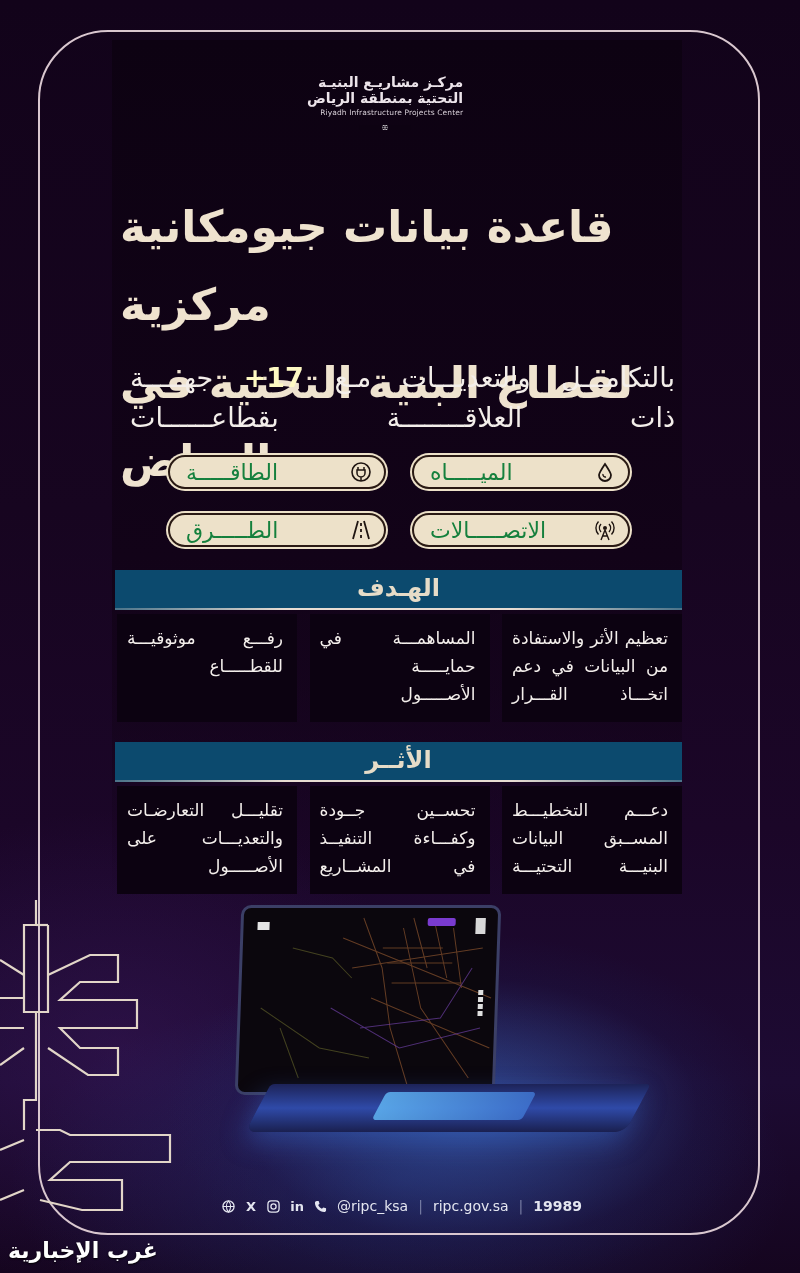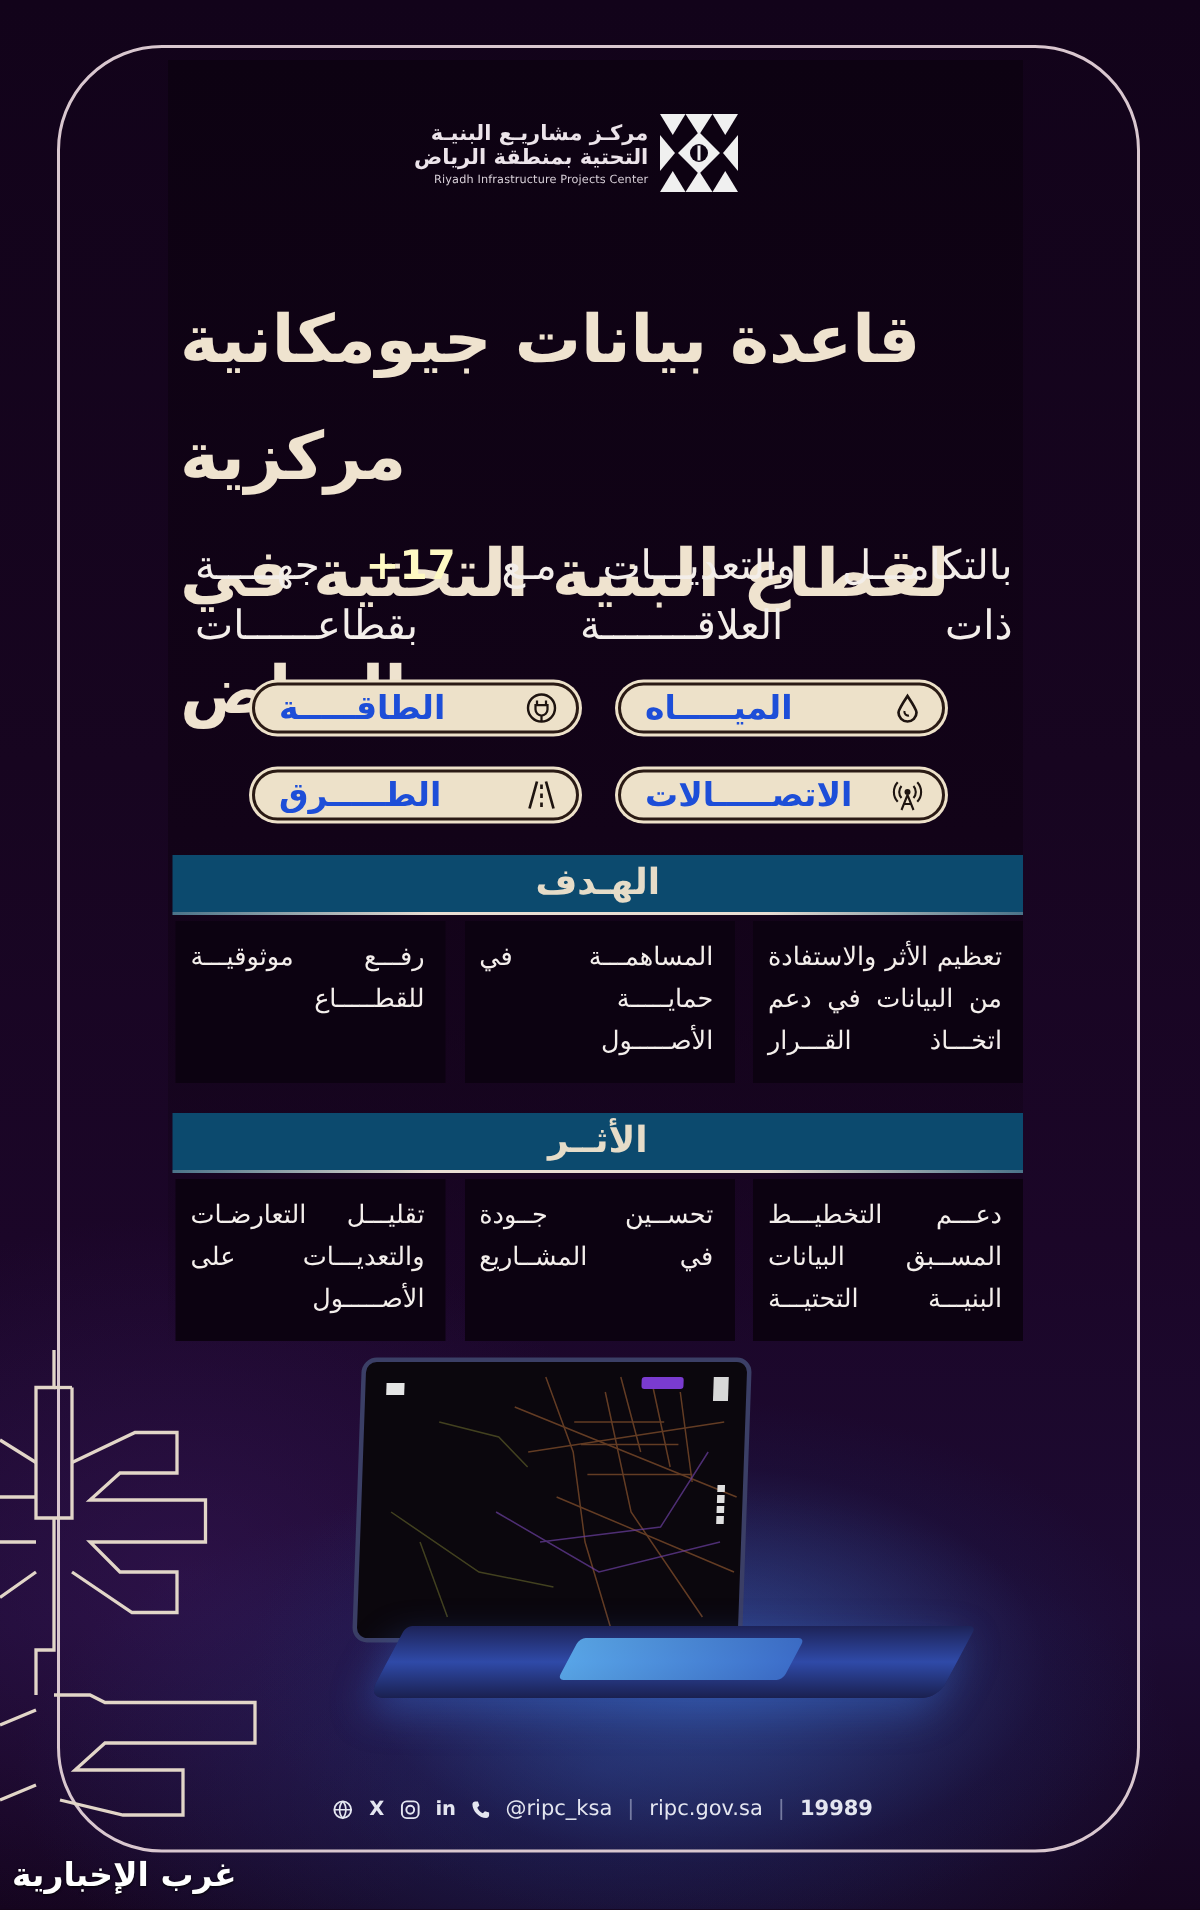--- a/index.html
+++ b/index.html
@@ -25,21 +25,21 @@
   .frame {
     position: absolute; left: 38px; top: 30px; width: 722px; height: 1205px;
     border: 2px solid #d9c7cf;
     border-radius: 70px;
     pointer-events: none;
   }
 
   
   .logo {
     position: absolute; left: 276px; top: 74px; width: 218px; height: 56px;
-    display: flex; align-items: center; gap: 8px; direction: ltr;
+    display: flex; align-items: center; gap: 8px; direction: ltr; flex-direction: column;
   }
   .logo-text { display: flex; flex-direction: column; align-items: flex-end; }
   .logo-ar { direction: rtl; font-size: 14px; line-height: 16px; color: #ece4ea; font-weight: bold; }
   .logo-en { font-size: 7.5px; color: #d8d0d8; margin-top: 2px; letter-spacing: 0.1px; }
   .logo-mark { width: 52px; height: 52px; background: #0d0212; }
 
   
   .title {
     position: absolute; left: 120px; top: 188px; width: 560px;
     text-align: left; direction: rtl;
@@ -54,21 +54,21 @@
   .subtitle .hl { color: #fef9c3; font-weight: bold; }
 
   
   .pills { position: absolute; left: 168px; top: 452px; width: 462px; height: 100px; }
   .pill {
     position: absolute; width: 218px; height: 34px;
     background: #ede1c9; border: 2px solid #2a1a14; border-radius: 18px;
     box-shadow: 0 0 0 2px #ede1c9;
     display: flex; align-items: center; justify-content: space-between;
     direction: rtl; padding: 0 12px 0 16px;
-    color: #1d4ed8; font-weight: bold; font-size: 22px;
+    color: #15803d; font-weight: normal; font-size: 22px;
   }
   .pill .icon { width: 22px; height: 22px; display: inline-flex; align-items: center; justify-content: center; }
   .pill .label { flex: 1; text-align: left; letter-spacing: 0; }
   .pill-water { right: 0; top: 3px; }
   .pill-energy { left: 0; top: 3px; }
   .pill-telecom { right: 0; top: 61px; }
   .pill-roads { left: 0; top: 61px; }
 
   
   .section-head {
@@ -248,20 +248,21 @@
 
 <div class="section-head head-impact">الأثــر</div>
 <div class="grid grid-impact">
   <div class="cell">
     <span class="ln">دعـــم التخطيـــط</span>
     <span class="ln">المســبق البيانات</span>
     <span class="ln">البنيـــة التحتيـــة</span>
   </div>
   <div class="cell">
     <span class="ln">تحســين جــودة</span>
+    <span class="ln">وكفـــاءة التنفيــذ</span>
     <span class="ln">في المشــاريع</span>
   </div>
   <div class="cell">
     <span class="ln">تقليـــل التعارضـات</span>
     <span class="ln">والتعديـــات على</span>
     <span class="ln">الأصـــــول</span>
   </div>
 </div>
 
 <div class="laptop">

